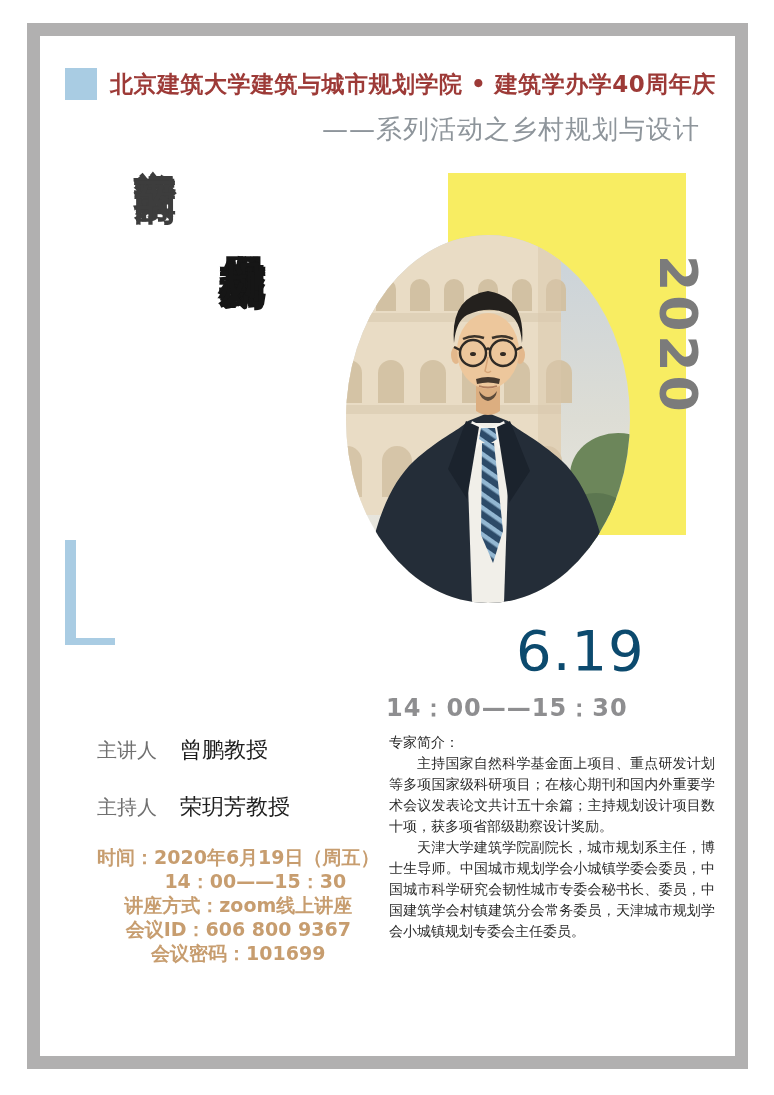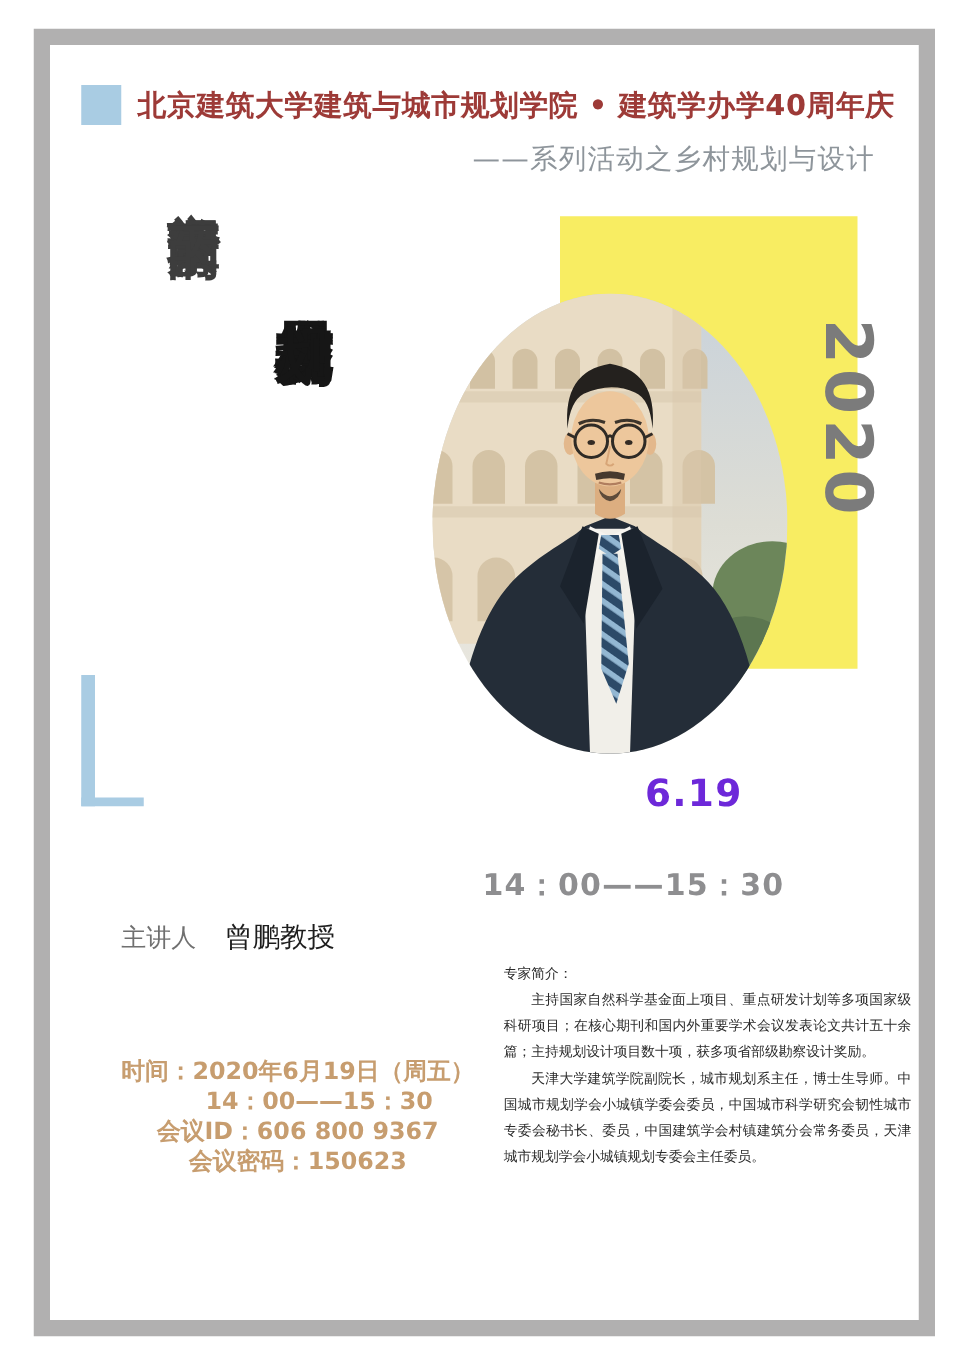--- a/index.html
+++ b/index.html
@@ -27,21 +27,21 @@
 
   .title {
     position: absolute; left: 110px; top: 69px; margin: 0;
     width: 600px;
     font-size: 23px; font-weight: 700; color: #9d3a37;
     letter-spacing: 0.5px; white-space: nowrap;
   }
 
   .subtitle {
     position: absolute; right: 74px; top: 112px;
-    font-size: 22px; font-weight: 400; color: #8e959b;
+    font-size: 26px; font-weight: 400; color: #8e959b;
     letter-spacing: 1px; white-space: nowrap;
   }
 
   .vtext {
     position: absolute;
     writing-mode: vertical-rl;
     text-orientation: upright;
     white-space: nowrap;
     font-weight: 700;
   }
@@ -61,21 +61,21 @@
     letter-spacing: 4px; z-index: 3; line-height: 1;
   }
 
   .photo {
     position: absolute; left: 346px; top: 235px;
     width: 284px; height: 368px; z-index: 2;
   }
 
   .event-date {
     position: absolute; left: 516px; top: 618px;
-    font-size: 30px; font-weight: 700; color: #6d28d9;
+    font-size: 56px; font-weight: 400; color: #0c4a6e;
     letter-spacing: 1px;
   }
 
   .event-time {
     position: absolute; left: 386px; top: 692px;
     font-size: 24px; font-weight: 700; color: #8e8e90;
     letter-spacing: 1px; white-space: nowrap;
   }
 
   .person { position: absolute; left: 97px; white-space: nowrap; }
@@ -85,23 +85,23 @@
   .person .pname { font-size: 22px; color: #1d1d1d; font-weight: 400; margin-left: 18px; }
 
   .meeting {
     position: absolute; left: 97px; top: 845px;
     color: #c79d6f; font-weight: 700; font-size: 19px;
     line-height: 24px; white-space: nowrap; text-align: center;
   }
   .meeting .indent { padding-left: 34px; }
 
   .bio {
-    position: absolute; left: 389px; top: 768px;
+    position: absolute; left: 389px; top: 732px;
     width: 326px; color: #2b2b2b;
-    font-size: 11px; line-height: 21px; margin-left: 14px;
+    font-size: 14px; line-height: 21px;
   }
   .bio .bio-heading { margin: 0; }
   .bio p { margin: 0; text-indent: 2em; text-align: justify; }
 
   .lshape {
     position: absolute; left: 65px; top: 540px;
     width: 39px; height: 98px;
     border-left: 11px solid #a9cce3;
     border-bottom: 7px solid #a9cce3;
   }
@@ -210,26 +210,31 @@
     </g>
   </svg>
 
   <div class="event-date">6.19</div>
   <div class="event-time">14：00——15：30</div>
 
   <div class="person row1">
     <span class="role">主讲人</span>
     <span class="pname">曾鹏教授</span>
   </div>
+  <div class="person row2">
+    <span class="role">主持人</span>
+    <span class="pname">荣玥芳教授</span>
+  </div>
 
   <div class="meeting">
     <div class="mline">时间：2020年6月19日（周五）</div>
     <div class="mline indent">14：00——15：30</div>
+    <div class="mline">讲座方式：zoom线上讲座</div>
     <div class="mline">会议ID：606 800 9367</div>
-    <div class="mline">会议密码：150623</div>
+    <div class="mline">会议密码：101699</div>
   </div>
 
   <div class="bio">
     <div class="bio-heading">专家简介：</div>
     <p>主持国家自然科学基金面上项目、重点研发计划等多项国家级科研项目；在核心期刊和国内外重要学术会议发表论文共计五十余篇；主持规划设计项目数十项，获多项省部级勘察设计奖励。</p>
     <p>天津大学建筑学院副院长，城市规划系主任，博士生导师。中国城市规划学会小城镇学委会委员，中国城市科学研究会韧性城市专委会秘书长、委员，中国建筑学会村镇建筑分会常务委员，天津城市规划学会小城镇规划专委会主任委员。</p>
   </div>
 
   <div class="lshape"></div>
 

